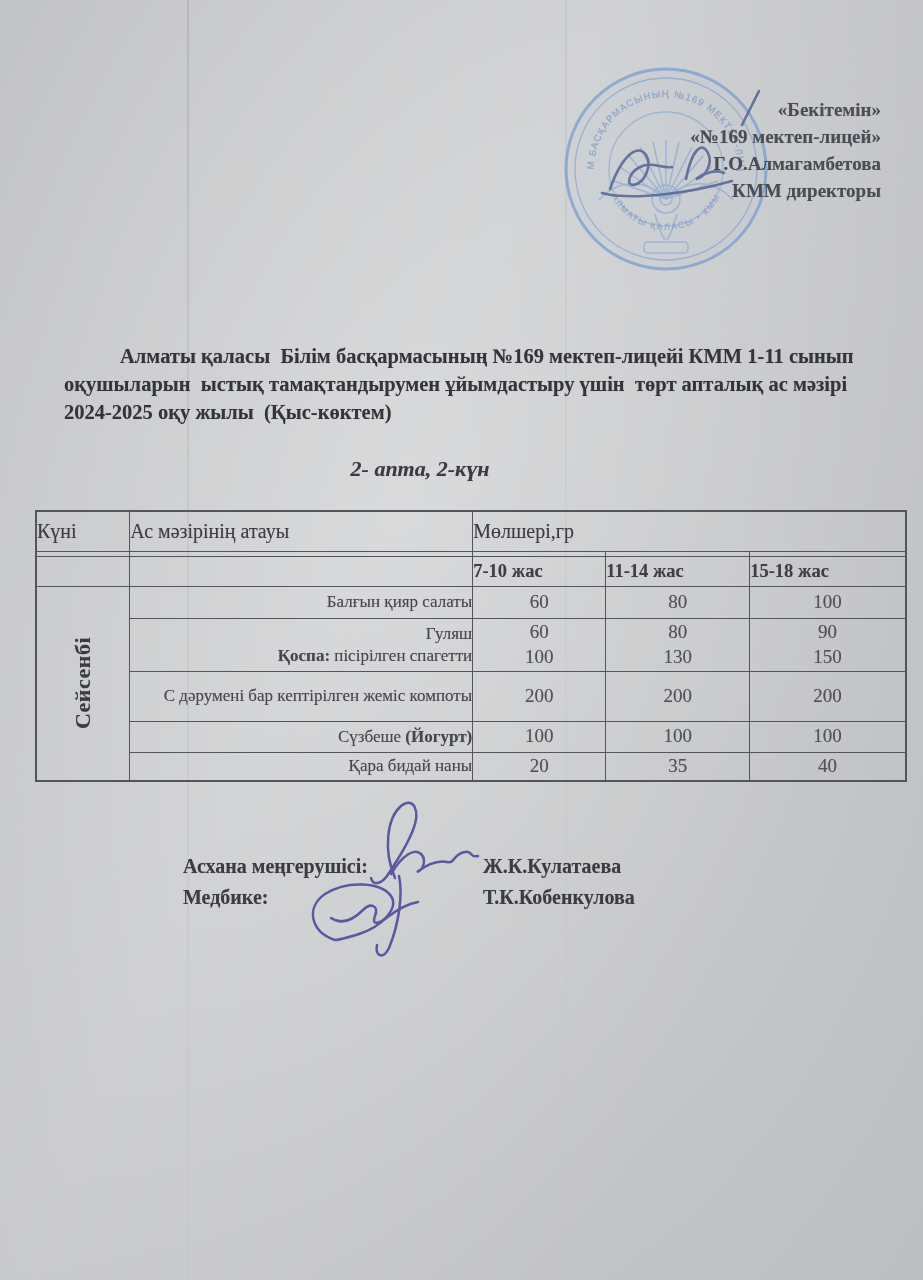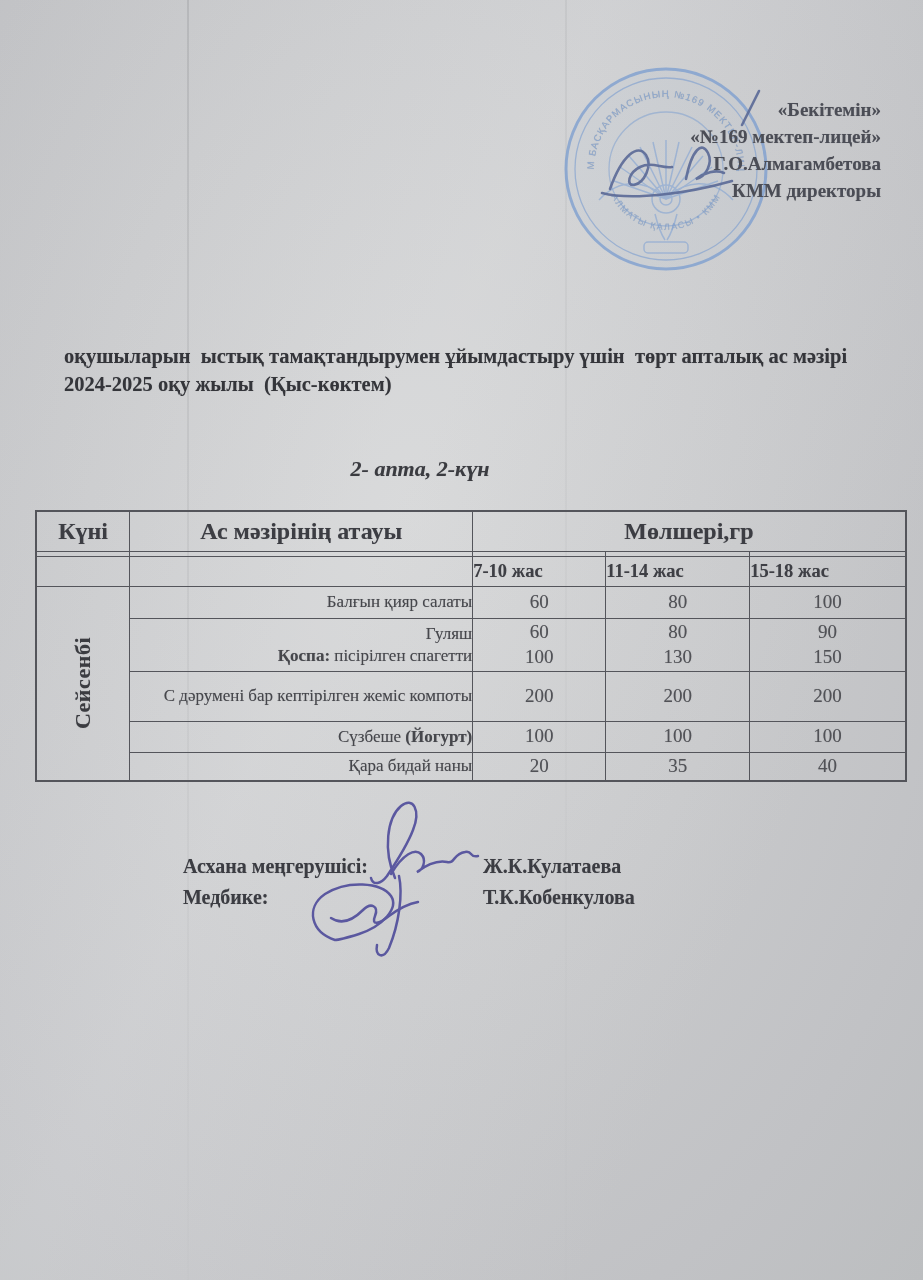--- a/index.html
+++ b/index.html
@@ -39,21 +39,21 @@
     border-collapse:collapse; table-layout:fixed;
     border:2.5px solid #54555b; color:#46474c;
   }
   table.menu td { border:1.5px solid #54555b; vertical-align:middle; padding:0; }
   tr.r-head { height:40px; }
   tr.r-gap  { height:5px; }
   tr.r-gap td { border-top:none; border-bottom:none; }
   tr.r-sub  { height:30px;padding-left:20px; }
   tr.r-a { height:32px; } tr.r-b { height:53px; } tr.r-c { height:49px; }
   tr.r-d { height:31px; } tr.r-e { height:28px; }
-  td.hd { font-weight:bold; font-size:24px; text-align:center; color:#3c3d43; }
+  td.hd { font-weight:normal; font-size:20px; color:#3c3d43; }
   td.age { font-weight:bold; font-size:18.5px; text-align:left; padding-left:13px; color:#3e3f45; }
   td.dish { font-size:17px; text-align:right; padding:2px 8px 2px 11px; line-height:1.28; }
   td.num { font-size:19px; text-align:center; color:#515257; line-height:1.3; }
   td.day-cell { }
   .day-inner { height:193px; display:flex; align-items:center; justify-content:center; }
   .day-label {
     transform:rotate(-90deg); white-space:nowrap;
     font-weight:bold; font-size:22px; letter-spacing:0.5px; color:#3b3c41;
   }
   .b { font-weight:bold; }
@@ -118,20 +118,21 @@
   </svg>
 
   <div class="approval">
     <div>«Бекітемін»</div>
     <div>«№169 мектеп-лицей»</div>
     <div>Г.О.Алмагамбетова</div>
     <div>КММ директоры</div>
   </div>
 
   <div class="doc-title">
+    <div class="tline first">Алматы қаласы  Білім басқармасының №169 мектеп-лицейі КММ 1-11 сынып</div>
     <div class="tline">оқушыларын  ыстық тамақтандырумен ұйымдастыру үшін  төрт апталық ас мәзірі</div>
     <div class="tline">2024-2025 оқу жылы  (Қыс-көктем)</div>
   </div>
 
   <div class="doc-subtitle">2- апта, 2-күн</div>
 
   <table class="menu">
     <colgroup>
       <col style="width:77px">
         <col style="width:343px">

